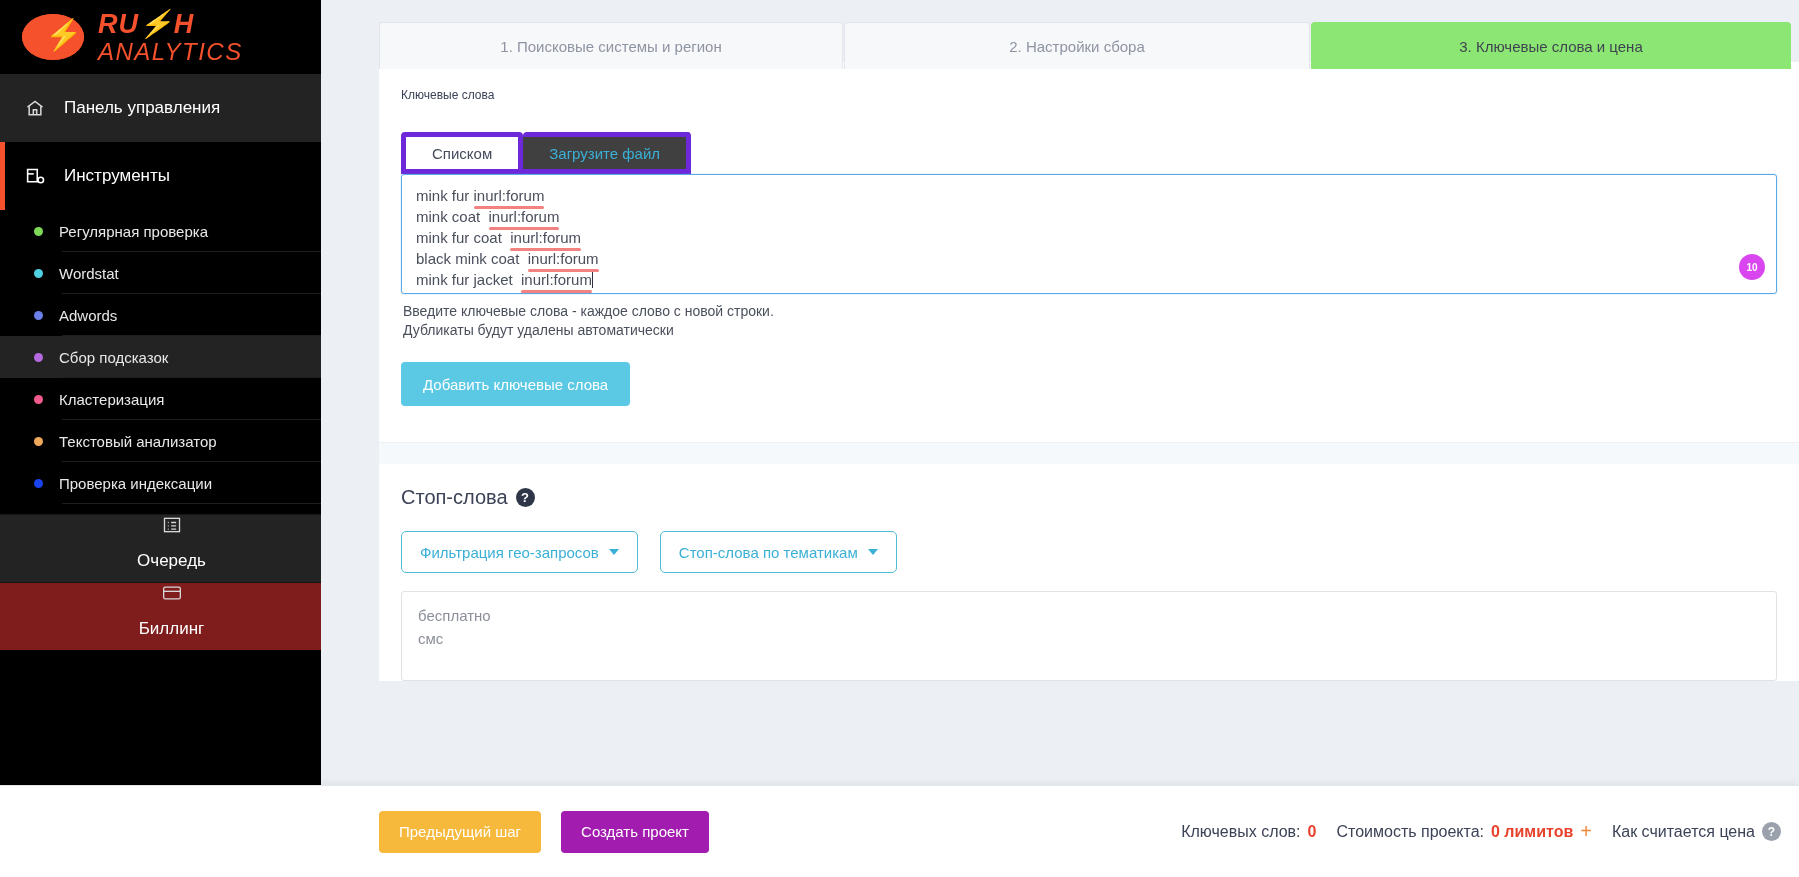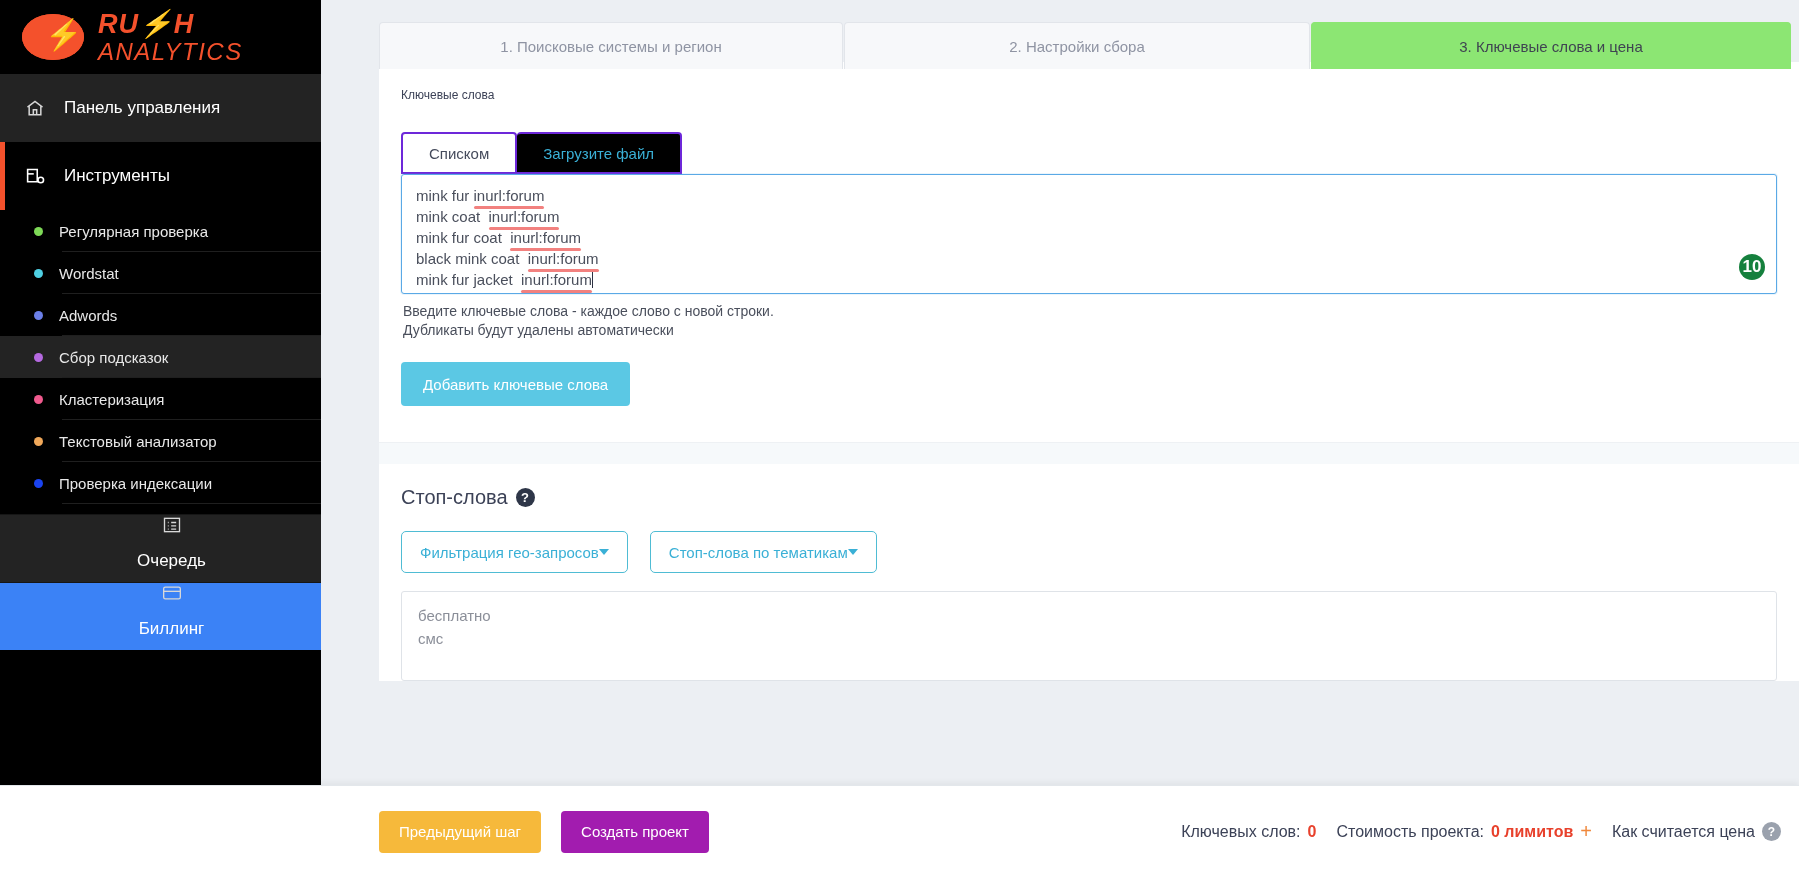--- a/index.html
+++ b/index.html
@@ -94,21 +94,21 @@
 
   .nav-block {
     height: 68px;
     background: #232323;
     display: flex; align-items: center;
     padding-left: 22px; gap: 16px;
     color: #ffffff; font-size: 17px;
     border-top: 1px solid #161616;
     flex-direction: column;
   }
-  .nav-block.dark { background: #3b82f6; text-align: center; }
+  .nav-block.dark { background: #7f1d1d; text-align: center; }
 
   
   .main {
     flex: 1; height: 877px;
     background: #eceff3;
     position: relative;
     overflow: hidden;
   }
   .wizard {
     display: flex;
@@ -145,27 +145,27 @@
     font-size: 12px; color: #3c4257;
     padding: 26px 0 0 22px;
     font-weight: normal;
   }
 
   .subtabs { display: flex; padding: 30px 0 0 22px; gap: 0; }
   .stab {
     height: 42px; padding: 0 26px;
     display: flex; align-items: center;
     font-size: 15px;
-    border: 2px solid #6d28d9;
+    border: 5px solid #6d28d9;
     border-radius: 4px 4px 0 0;
     background: #ffffff;
     color: #454b5c;
   }
   .stab.inactive {
-    background: #000000; color: #3ab0d6;
+    background: #404040; color: #3ab0d6;
     border-left: none;
   }
 
   .kw-wrap { position: relative; margin: 0 22px 0 22px; }
   .kw-box {
     border: 1px solid #5aa9e6;
     border-radius: 3px;
     height: 120px;
     padding: 10px 14px;
     background: #ffffff;
@@ -193,23 +193,23 @@
   }
   .caret {
     display: inline-block;
     width: 1px; height: 16px;
     background: #2d3142;
     vertical-align: -3px;
   }
   .count-badge {
     position: absolute; right: 12px; top: 80px;
     width: 26px; height: 26px; border-radius: 50%;
-    background: #15803d; color: #ffffff;
+    background: #d946ef; color: #ffffff;
     display: flex; align-items: center; justify-content: center;
-    font-size: 17px; font-weight: bold;
+    font-size: 10px; font-weight: bold;
   }
   .hint {
     padding: 8px 0 0 24px;
     font-size: 14px; color: #4a4f5c; line-height: 19px;
   }
   .btn-add {
     margin: 22px 0 0 22px;
     background: #5bc8e4;
     color: #ffffff;
     border: none;
@@ -232,21 +232,21 @@
     background: #2e3648; color: #ffffff;
     font-size: 13px; font-weight: bold;
     display: inline-flex; align-items: center; justify-content: center;
   }
   .chips { display: flex; gap: 22px; padding: 22px 0 0 22px; }
   .chip {
     height: 42px; padding: 0 18px;
     border: 1px solid #4fbcd4;
     border-radius: 5px;
     color: #3ab0d6; background: #ffffff;
-    display: flex; align-items: center; 
+    display: flex; align-items: center; gap: 10px;
     font-size: 15px;
     cursor: pointer;
   }
   .caret-d {
     width: 0; height: 0;
     border-left: 5px solid transparent;
     border-right: 5px solid transparent;
     border-top: 6px solid #3ab0d6;
   }
   .stop-box {

